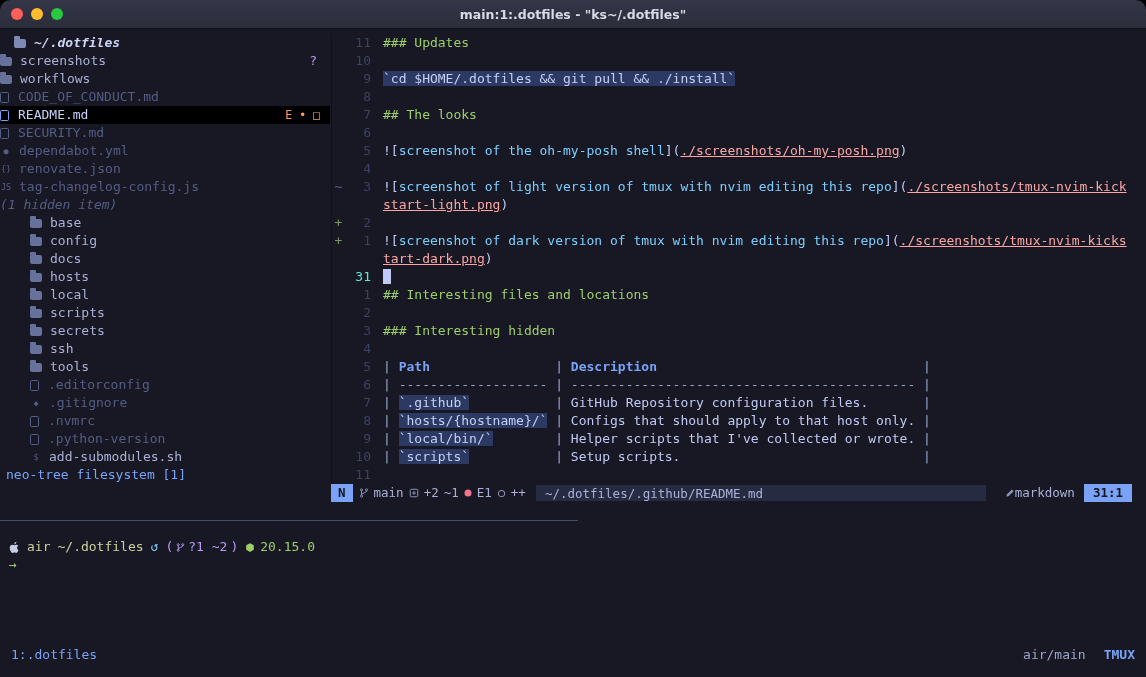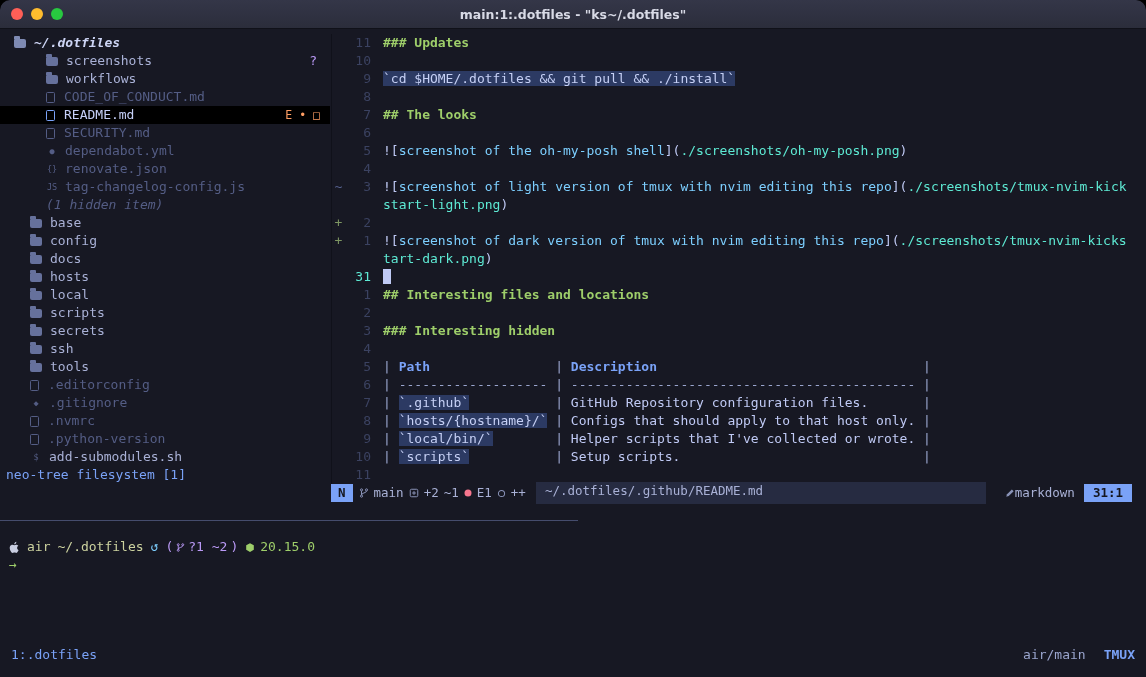--- a/index.html
+++ b/index.html
@@ -13,21 +13,21 @@
   .l-red { background:#ff5f57; } .l-yellow { background:#febc2e; } .l-green { background:#28c840; }
   .title { font-family:"DejaVu Sans", sans-serif; font-size:12.5px; font-weight:bold; color:#d8dae6; }
 
   
   .terminal { position:absolute; top:29px; left:0; right:0; bottom:0; background:#171823; font-size:13px; line-height:18px; color:#c0caf5; overflow:hidden; }
 
   
   .neotree { position:absolute; top:5px; left:0; width:330px; }
   .trow { height:18px; display:flex; align-items:center; white-space:pre; }
   .trow.sel { background:#000000; }
-  .ind0 { padding-left:14px; } .ind1 { padding-left:30px; } .ind2 { padding-left:46px; }
+  .ind0 { padding-left:14px; } .ind1 { padding-left:30px; } .ind2 { }
   .tlabel { color:#a9b1d6; }
   .dim { color:#545d85; }
   .bright { color:#c6d0f8; }
   .root-label { color:#cdd5f5; font-weight:bold; font-style:italic; }
   .hidden-note { font-style:italic; color:#545d85; }
   .ic-folder { position:relative; width:12px; height:9px; background:#66719c; border-radius:1px 2px 2px 2px; margin-right:8px; flex:none; display:inline-block; }
   .ic-folder::before { content:""; position:absolute; top:-2.5px; left:0; width:5.5px; height:3px; background:inherit; border-radius:1px 1px 0 0; }
   .ic-folder.open { background:#7e8ab3; }
   .ic-file { width:9px; height:11px; border:1.3px solid #545d85; border-radius:1.5px; margin-right:9px; flex:none; display:inline-block; }
   .ic-file.md { border-color:#7aa2f7; }
@@ -38,36 +38,36 @@
 
   
   .editor { position:absolute; top:5px; left:331px; right:0; border-left:1px solid #10111a; }
   .eline { height:18px; display:flex; white-space:pre; }
   .sign { width:13px; text-align:center; }
   .s-add { color:#7d9662; }
   .s-change { color:#55608d; }
   .lnum { width:26px; text-align:right; color:#3b4261; }
   .lnum.cur { color:#5eead4; font-weight:normal; }
   .ltext { margin-left:12px; white-space:pre; }
-  .c-h { color:#9ece6a; font-weight:bold; }
+  .c-h { color:#9ece6a; font-weight:normal; }
   .c-code { background:#2c3a63; color:#c6d0f5; }
   .c-p { color:#c0caf5; }
   .c-link { color:#7dcfff; }
-  .c-url { color:#5eead4; }
+  .c-url { color:#fca5a5; text-decoration:underline; }
   .c-th { color:#7aa2f7; font-weight:bold; }
   .c-cell { color:#c0caf5; }
   .c-pipe { color:#9aa5ce; }
   .cursor { display:inline-block; width:8px; height:15px; background:#c0caf5; margin-top:1px; }
 
   
   .statusline { position:absolute; top:455px; left:331px; right:0; height:18px; display:flex; align-items:center; font-size:12.5px; color:#a9b1d6; }
   .seg-mode { background:#7aa2f7; color:#15161e; font-weight:bold; padding:0 7px; height:18px; line-height:18px; flex:none; }
   .sl-group { display:flex; align-items:center; gap:5px; padding:0 6px; flex:none; }
   .sl-icon { color:#8a93b8; display:inline-flex; }
-  .seg-path { flex:1; background:#262b41; margin:0 10px 0 4px; padding:0 9px; height:22px; line-height:18px; color:#a9b1d6; overflow:hidden; }
+  .seg-path { flex:1; background:#262b41; margin:0 10px 0 4px; padding:0 9px; height:16px; line-height:18px; color:#a9b1d6; overflow:hidden; }
   .seg-ft { display:flex; align-items:center; padding:0 9px; flex:none;text-align:right; }
   .seg-pos { background:#7aa2f7; color:#15161e; font-weight:bold; padding:0 9px; height:18px; line-height:18px; flex:none; margin-right:14px; }
   .err-icon { color:#f7768e; display:inline-flex; }
 
   
   .pane-split { position:absolute; top:491px; left:0; width:578px; height:1px; background:#454c6d; }
   .prompt1 { position:absolute; top:509px; left:9px; display:flex; align-items:center; gap:7px; white-space:pre; }
   .p-main { color:#ccd29f; }
   .p-sync { color:#7dcfff; }
   .p-git { color:#bb9af7; display:inline-flex; align-items:center; gap:3px; }

